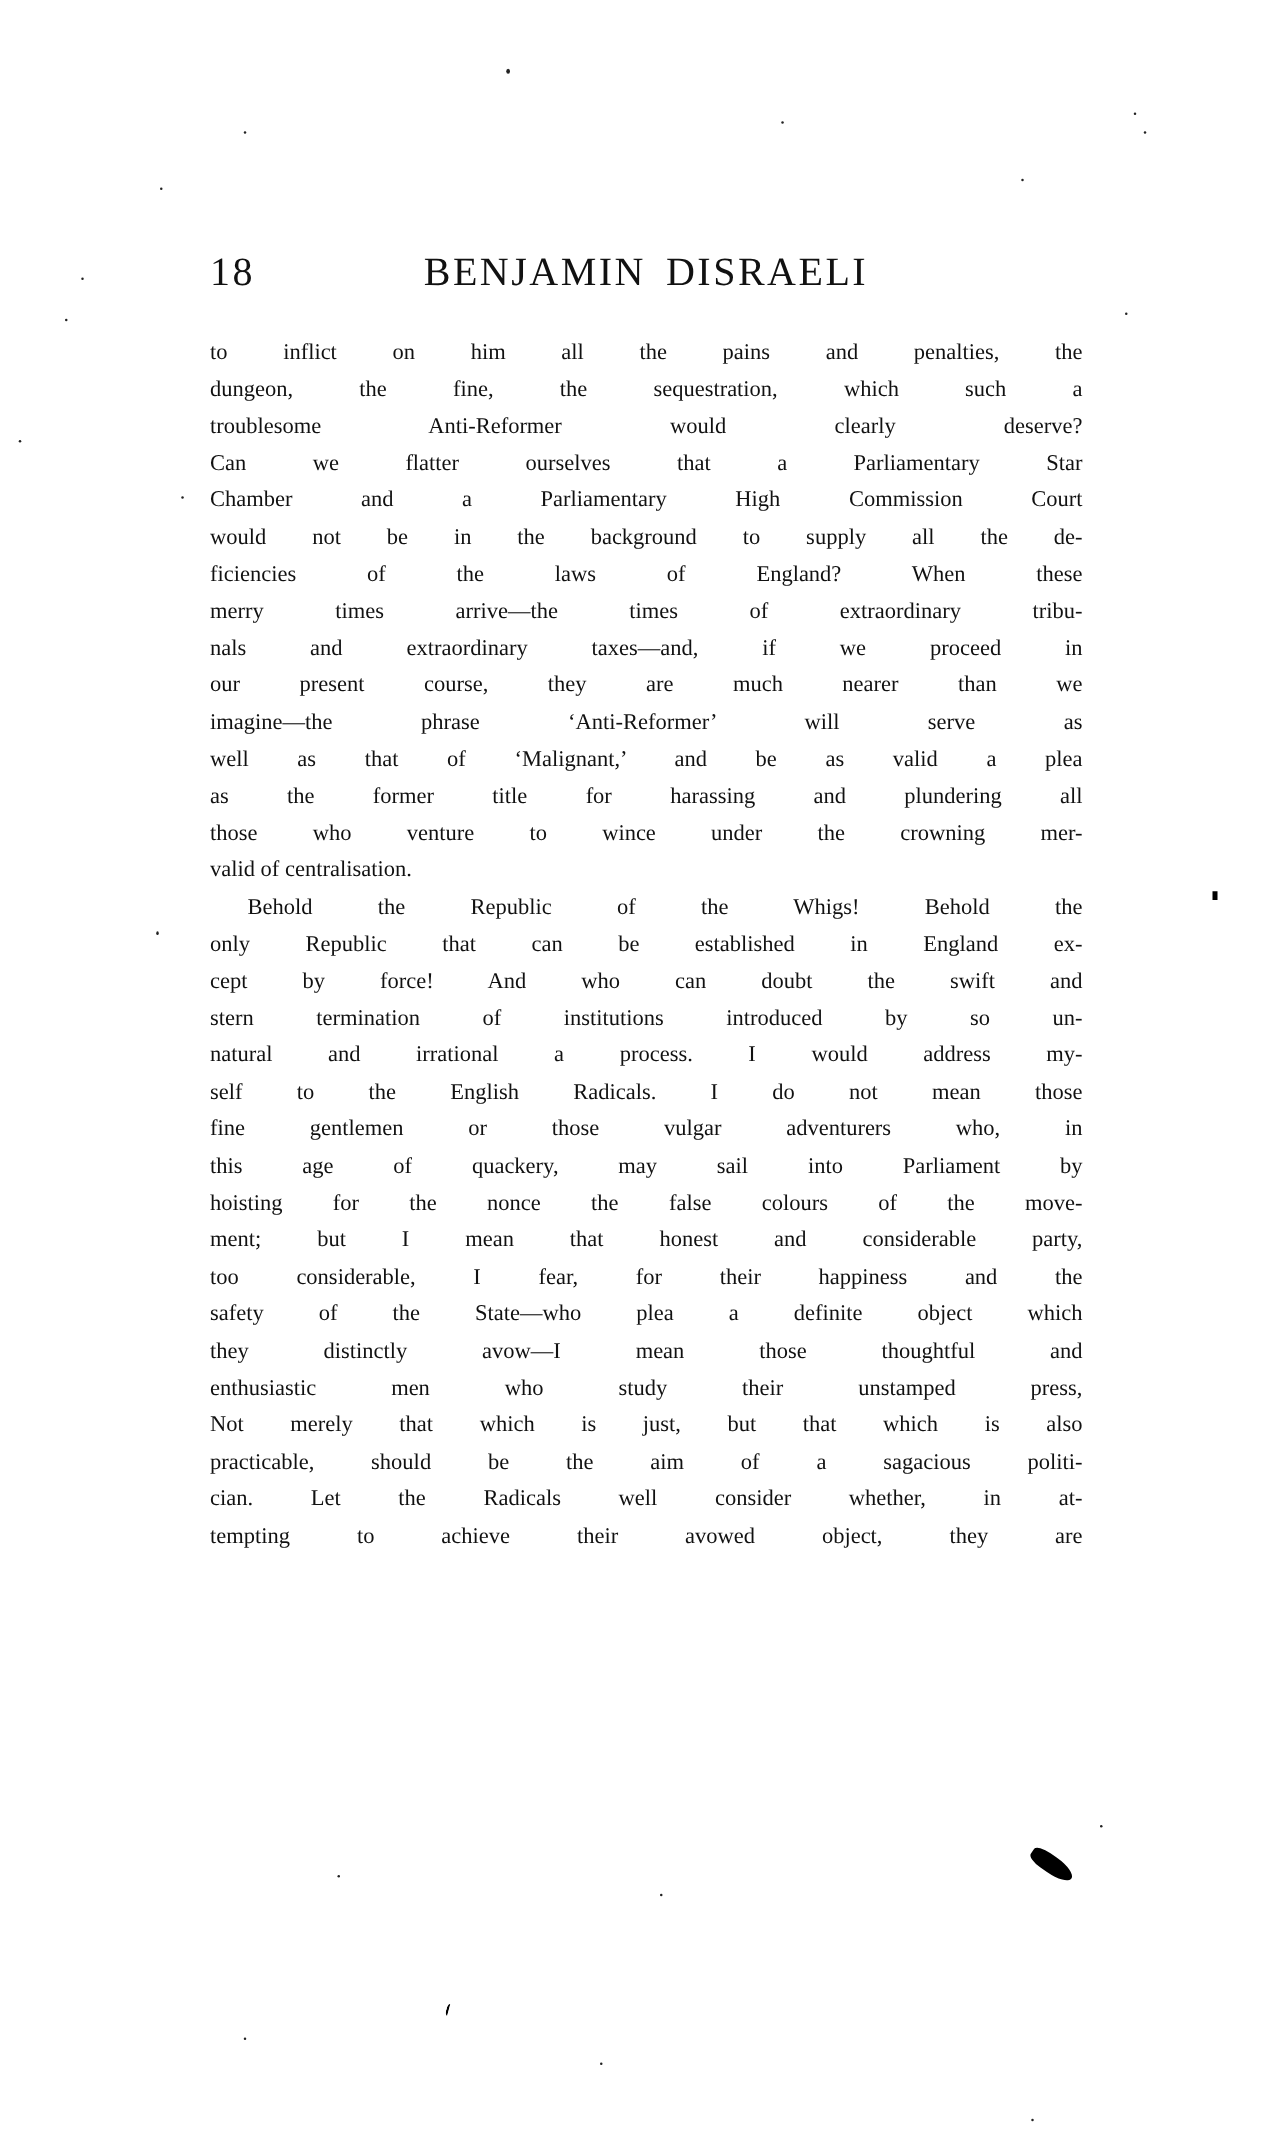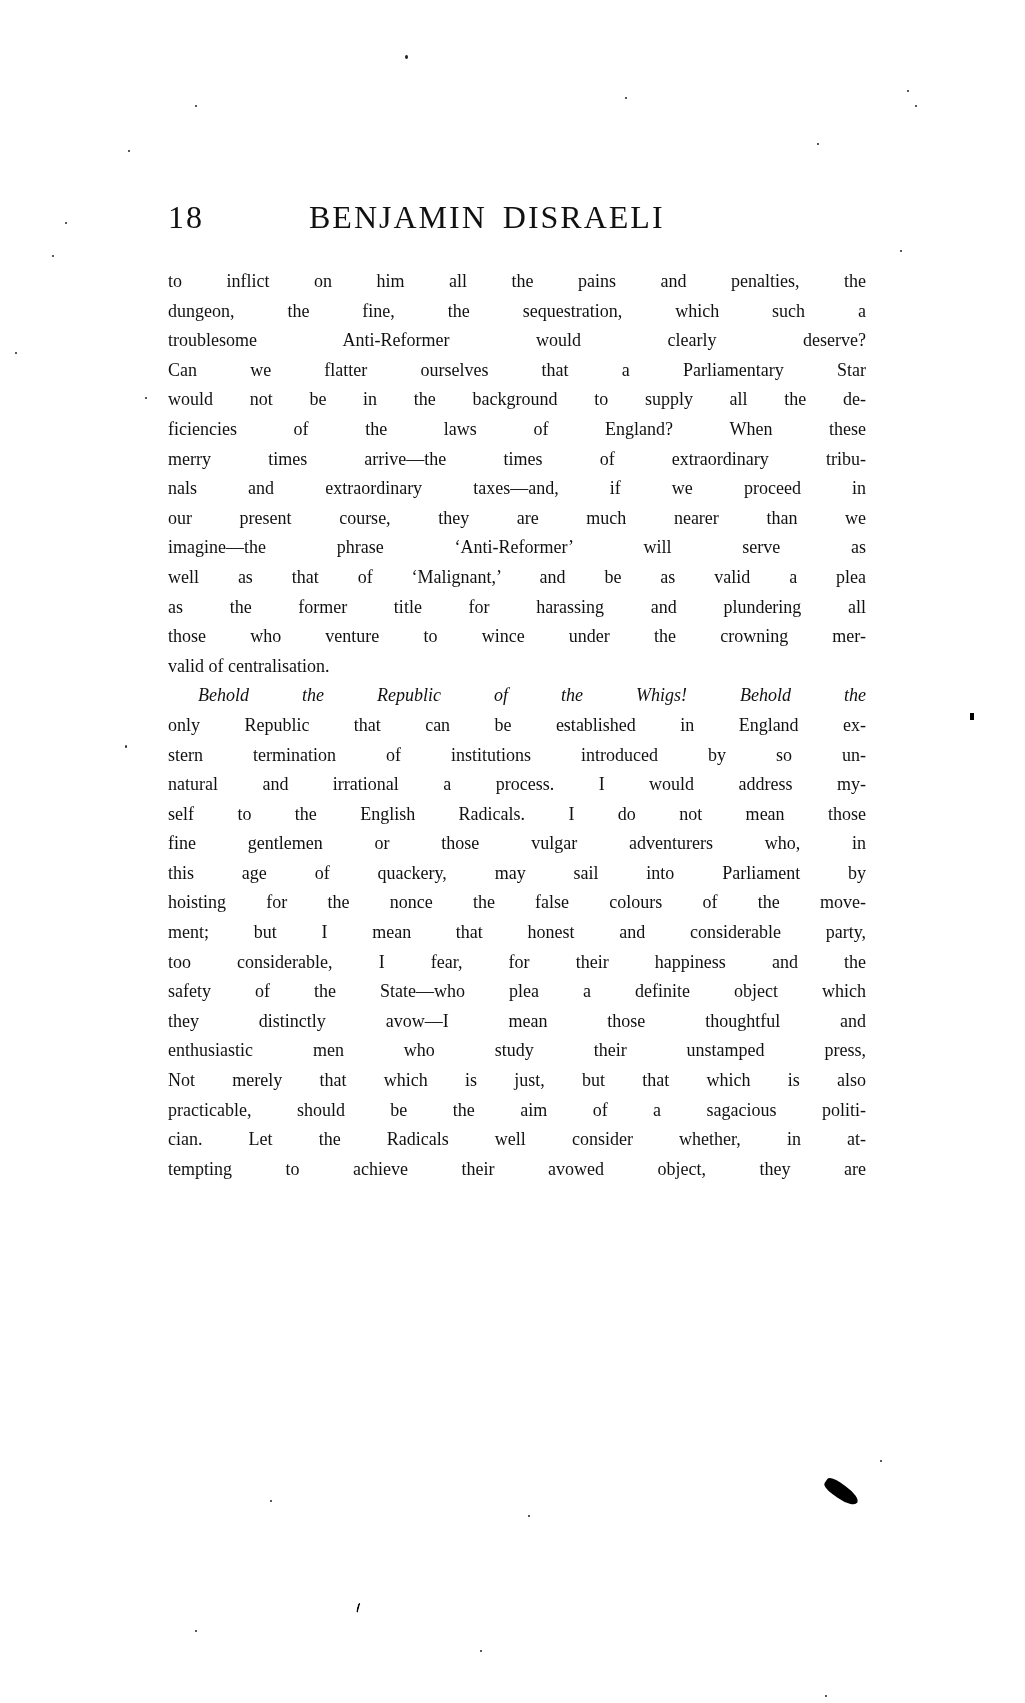--- a/index.html
+++ b/index.html
@@ -31,21 +31,21 @@
       letter-spacing: 1.5px;
     }
     .page-number {
       position: absolute;
       left: 0;
       top: 0;
       letter-spacing: 2px;
     }
     .running-title {
       position: absolute;
-      left: 141px;
+      left: 171px;
       top: 0;
       letter-spacing: 2px;
       word-spacing: 6px;
     }
     .body-text {
       position: absolute;
       left: 168px;
       top: 267px;
       width: 698px;
       font-size: 18px;
@@ -56,21 +56,20 @@
       height: 29.6px;
       white-space: nowrap;
       text-align: justify;
       text-align-last: justify;
     }
     .line.last {
       text-align-last: left;
     }
     .line.indent {
       padding-left: 30px;
-      font-style: italic;
     }
     .speck {
       position: absolute;
       background: #222;
       border-radius: 50%;
     }
     .mark-blot {
       position: absolute;
       left: 826px;
       top: 1474px;
@@ -108,32 +107,34 @@
   <div class="running-head">
     <span class="page-number">18</span>
     <span class="running-title">BENJAMIN DISRAELI</span>
   </div>
 
   <div class="body-text">
     <span class="line">to inflict on him all the pains and penalties, the</span>
     <span class="line">dungeon, the fine, the sequestration, which such a</span>
     <span class="line">troublesome Anti-Reformer would clearly deserve?</span>
     <span class="line">Can we flatter ourselves that a Parliamentary Star</span>
+    <span class="line">Chamber and a Parliamentary High Commission Court</span>
     <span class="line">would not be in the background to supply all the de-</span>
     <span class="line">ficiencies of the laws of England? When these</span>
     <span class="line">merry times arrive—the times of extraordinary tribu-</span>
     <span class="line">nals and extraordinary taxes—and, if we proceed in</span>
     <span class="line">our present course, they are much nearer than we</span>
     <span class="line">imagine—the phrase ‘Anti-Reformer’ will serve as</span>
     <span class="line">well as that of ‘Malignant,’ and be as valid a plea</span>
     <span class="line">as the former title for harassing and plundering all</span>
     <span class="line">those who venture to wince under the crowning mer-</span>
     <span class="line last">valid of centralisation.</span>
     <span class="line indent">Behold the Republic of the Whigs! Behold the</span>
     <span class="line">only Republic that can be established in England ex-</span>
+    <span class="line">cept by force! And who can doubt the swift and</span>
     <span class="line">stern termination of institutions introduced by so un-</span>
     <span class="line">natural and irrational a process. I would address my-</span>
     <span class="line">self to the English Radicals. I do not mean those</span>
     <span class="line">fine gentlemen or those vulgar adventurers who, in</span>
     <span class="line">this age of quackery, may sail into Parliament by</span>
     <span class="line">hoisting for the nonce the false colours of the move-</span>
     <span class="line">ment; but I mean that honest and considerable party,</span>
     <span class="line">too considerable, I fear, for their happiness and the</span>
     <span class="line">safety of the State—who plea a definite object which</span>
     <span class="line">they distinctly avow—I mean those thoughtful and</span>

